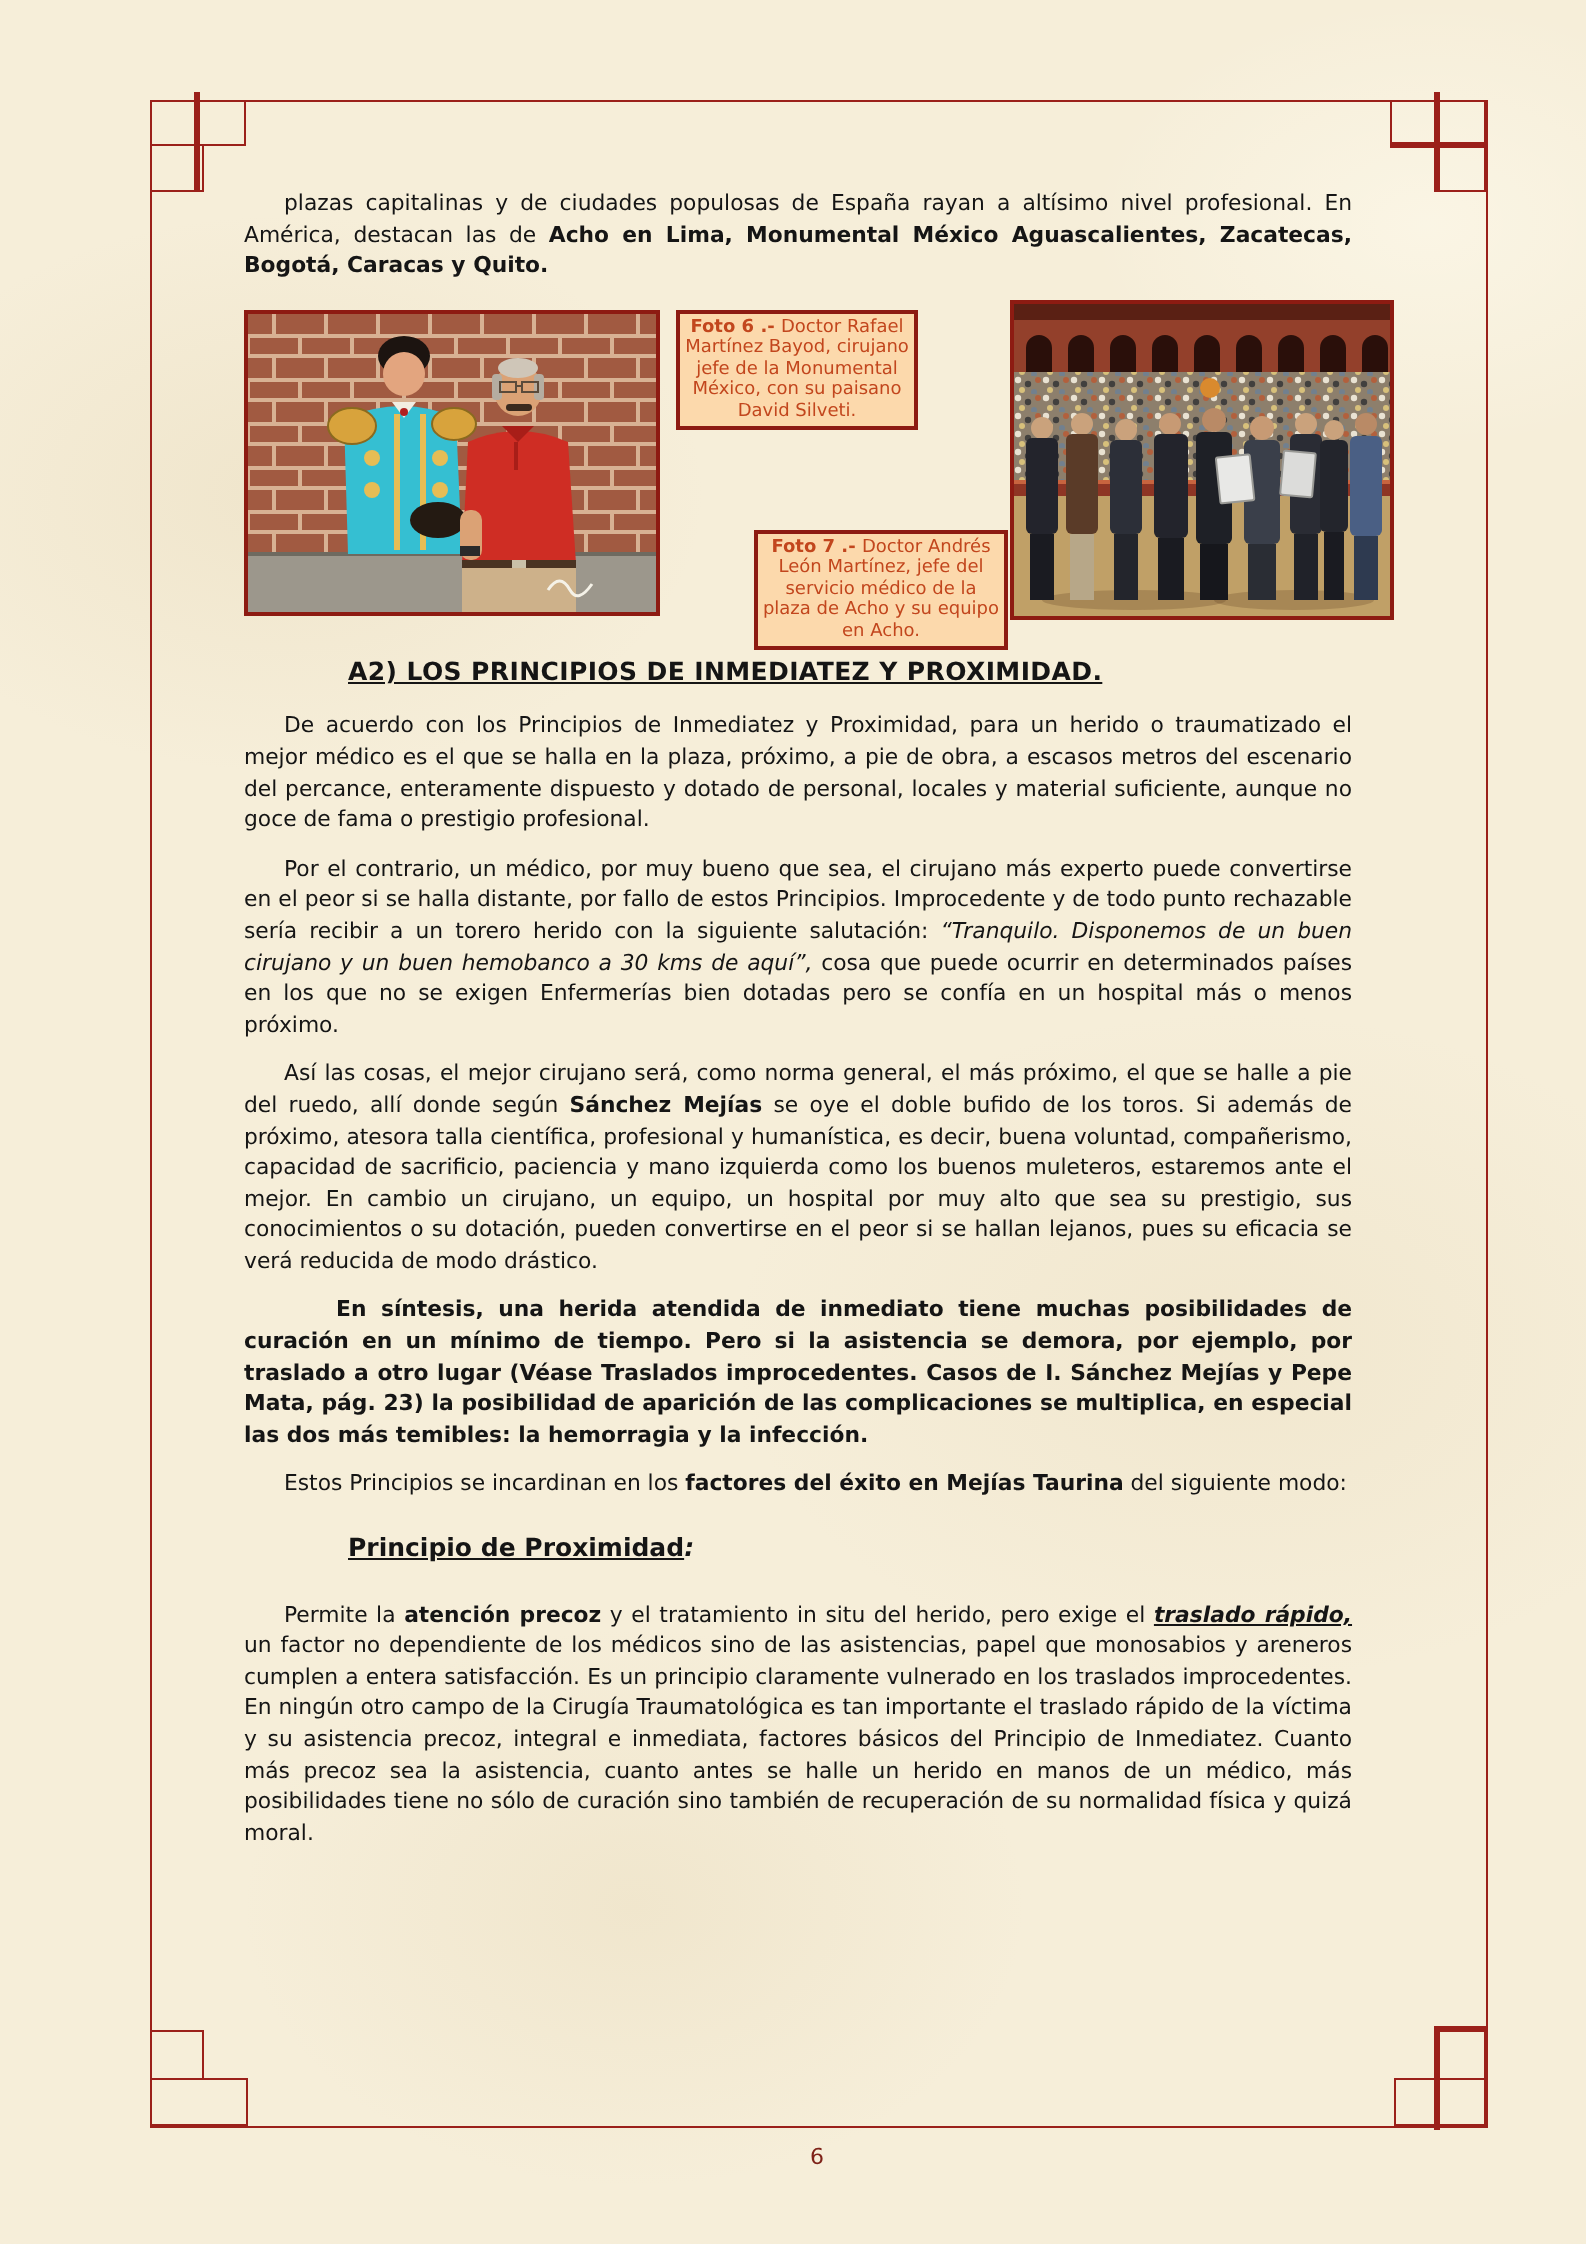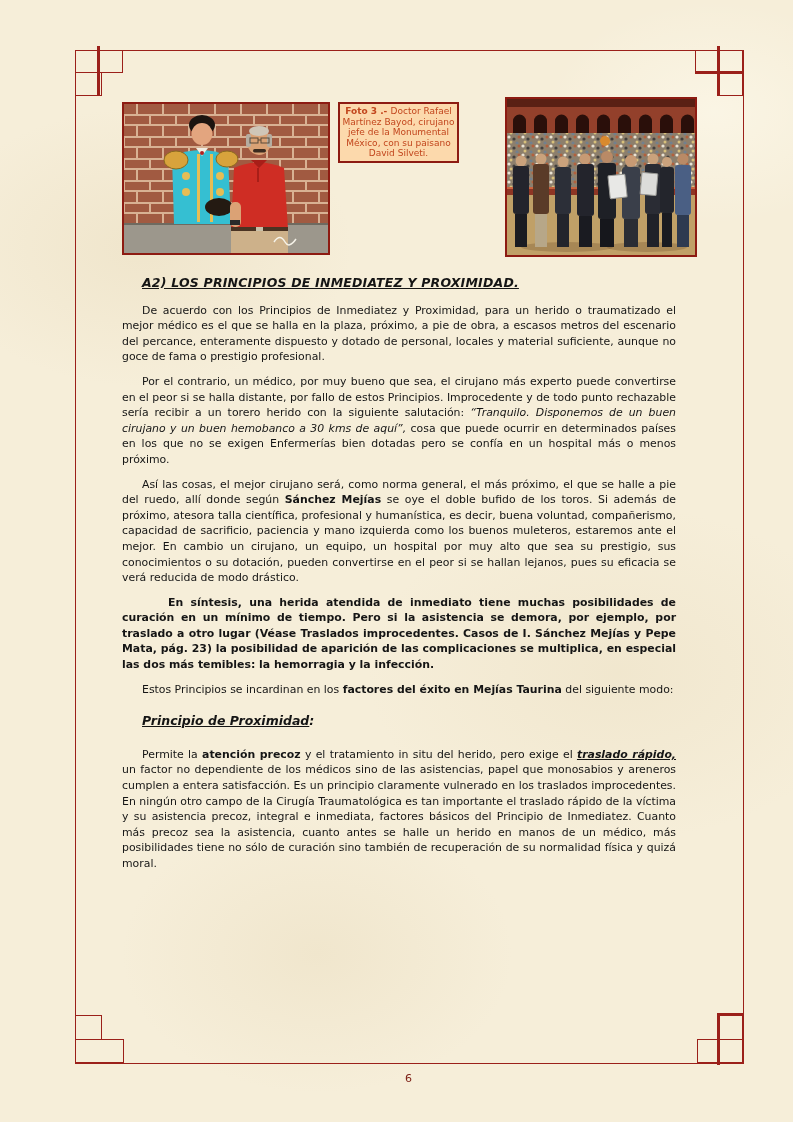--- a/index.html
+++ b/index.html
@@ -34,21 +34,21 @@
   .caption{
     position:absolute;box-sizing:border-box;border:2px solid #8d1b12;background:#fcd9ac;
     color:#c2461d;font-size:9px;line-height:10.5px;text-align:center;padding:2px 2px;
   }
   .caption1{left:216px;top:5px;width:121px;}
   .caption2{left:255px;top:115px;width:127px;}
   .cap-prefix{font-weight:bold;}
 
   .heading-a2{margin:14px 0 12px 20px;font-size:12.5px;letter-spacing:.2px;}
   .heading-principle{margin:16px 0 18px 20px;font-size:12.5px;}
-  .heading-text{font-weight:bold;font-style:italic;text-decoration:underline;}
+  .heading-text{font-weight:bold;text-decoration:underline;margin-left:32px;}
   .heading-colon{font-weight:bold;font-style:italic;}
 
   .page-number{position:absolute;top:1072px;left:75px;width:667px;text-align:center;color:#7e2218;font-size:11px;}
 </style>
 </head>
 <body>
 
 <div class="page">
 
   <div class="frame"></div>
@@ -70,20 +70,21 @@
   </div>
   <div class="orn">
     <div class="thin" style="left:697px;top:1039px;width:46px;height:24px;"></div>
     <div class="thin" style="left:719px;top:1015px;width:24px;height:25px;"></div>
     <div class="thick" style="left:717px;top:1013px;width:27px;height:3px;"></div>
     <div class="thick" style="left:717px;top:1013px;width:3px;height:52px;"></div>
   </div>
 
   <div class="content">
 
+    <p class="body"><span>plazas capitalinas y de ciudades populosas de España rayan a altísimo nivel profesional. En América, destacan las de </span><span class="b">Acho en Lima, Monumental México Aguascalientes, Zacatecas, Bogotá, Caracas y Quito.</span></p>
 
     <div class="photo-row">
 
       <div class="photo photo-left">
         <svg width="204" height="149" viewBox="0 0 204 149">
           <defs>
             <pattern id="brick" patternUnits="userSpaceOnUse" width="26" height="22">
               <rect width="26" height="22" fill="#a15a41"></rect>
               <rect y="10" width="26" height="2" fill="#d8b193"></rect>
               <rect y="20" width="26" height="2" fill="#d8b193"></rect>
@@ -124,21 +125,21 @@
           <rect x="133" y="64" width="2" height="14" fill="#a81e18"></rect>
           <rect x="106" y="98" width="11" height="25" rx="5" fill="#dba275"></rect>
           <rect x="106" y="116" width="10" height="5" fill="#2a2a2a"></rect>
           <rect x="107" y="124" width="57" height="25" fill="#cdb18a"></rect>
           <rect x="107" y="123" width="57" height="4" fill="#4a3322"></rect>
           <rect x="132" y="123" width="7" height="4" fill="#c9c0a8"></rect>
           <path d="M150,138 q6,-9 11,0 q4,7 11,-3" stroke="#f5f2e8" stroke-width="1.5" fill="none"></path>
         </svg>
       </div>
 
-      <div class="caption caption1"><span class="cap-prefix">Foto 3 .- </span><span>Doctor Rafael Martínez Bayod, cirujano jefe de la Monumental México, con su paisano David Silveti.</span></div>
+      <div class="caption caption1"><span class="cap-prefix">Foto 6 .- </span><span>Doctor Rafael Martínez Bayod, cirujano jefe de la Monumental México, con su paisano David Silveti.</span></div>
 
       <div class="photo photo-right">
         <svg width="188" height="156" viewBox="0 0 188 156">
           <defs>
             <pattern id="crowd" patternUnits="userSpaceOnUse" width="14" height="9">
               <rect width="14" height="9" fill="#8d7f6c"></rect>
               <circle cx="2" cy="2" r="1.6" fill="#e9e2d2"></circle>
               <circle cx="7" cy="4" r="1.6" fill="#42403e"></circle>
               <circle cx="12" cy="2" r="1.5" fill="#b2603d"></circle>
               <circle cx="4" cy="7" r="1.5" fill="#d7c07b"></circle>
@@ -191,20 +192,21 @@
               <rect x="155" y="114" width="10" height="34" fill="#1a1b21"></rect>
             <circle cx="176" cy="60" r="5.5" fill="#b98a66"></circle>
               <rect x="168" y="66" width="16" height="50" rx="3" fill="#4a5f84"></rect>
               <rect x="170" y="116" width="12" height="32" fill="#2e3a50"></rect>
             <rect x="102" y="76" width="17" height="23" rx="1" fill="#e8e8e6" stroke="#9a9a96" transform="rotate(-6 110 87)"></rect>
             <rect x="134" y="74" width="16" height="22" rx="1" fill="#dcdcda" stroke="#9a9a96" transform="rotate(5 142 85)"></rect>
           </g>
         </svg>
       </div>
 
+      <div class="caption caption2"><span class="cap-prefix">Foto 7 .- </span><span>Doctor Andrés León Martínez, jefe del servicio médico de la plaza de Acho y su equipo en Acho.</span></div>
     </div>
 
     <div class="heading-a2"><span class="heading-text">A2) LOS PRINCIPIOS DE INMEDIATEZ Y PROXIMIDAD.</span></div>
 
     <p class="body"><span>De acuerdo con los Principios de Inmediatez y Proximidad, para un herido o traumatizado el mejor médico es el que se halla en la plaza, próximo, a pie de obra, a escasos metros del escenario del percance, enteramente dispuesto y dotado de personal, locales y material suficiente, aunque no goce de fama o prestigio profesional.</span></p>
 
     <p class="body"><span>Por el contrario, un médico, por muy bueno que sea, el cirujano más experto puede convertirse en el peor si se halla distante, por fallo de estos Principios. Improcedente y de todo punto rechazable sería recibir a un torero herido con la siguiente salutación: </span><span class="i">“Tranquilo. Disponemos de un buen cirujano y un buen hemobanco a 30 kms de aquí”,</span><span> cosa que puede ocurrir en determinados países en los que no se exigen Enfermerías bien dotadas pero se confía en un hospital más o menos próximo.</span></p>
 
     <p class="body"><span>Así las cosas, el mejor cirujano será, como norma general, el más próximo, el que se halle a pie del ruedo, allí donde según </span><span class="b">Sánchez Mejías</span><span> se oye el doble bufido de los toros. Si además de próximo, atesora talla científica, profesional y humanística, es decir, buena voluntad, compañerismo, capacidad de sacrificio, paciencia y mano izquierda como los buenos muleteros, estaremos ante el mejor. En cambio un cirujano, un equipo, un hospital por muy alto que sea su prestigio, sus conocimientos o su dotación, pueden convertirse en el peor si se hallan lejanos, pues su eficacia se verá reducida de modo drástico.</span></p>
 

